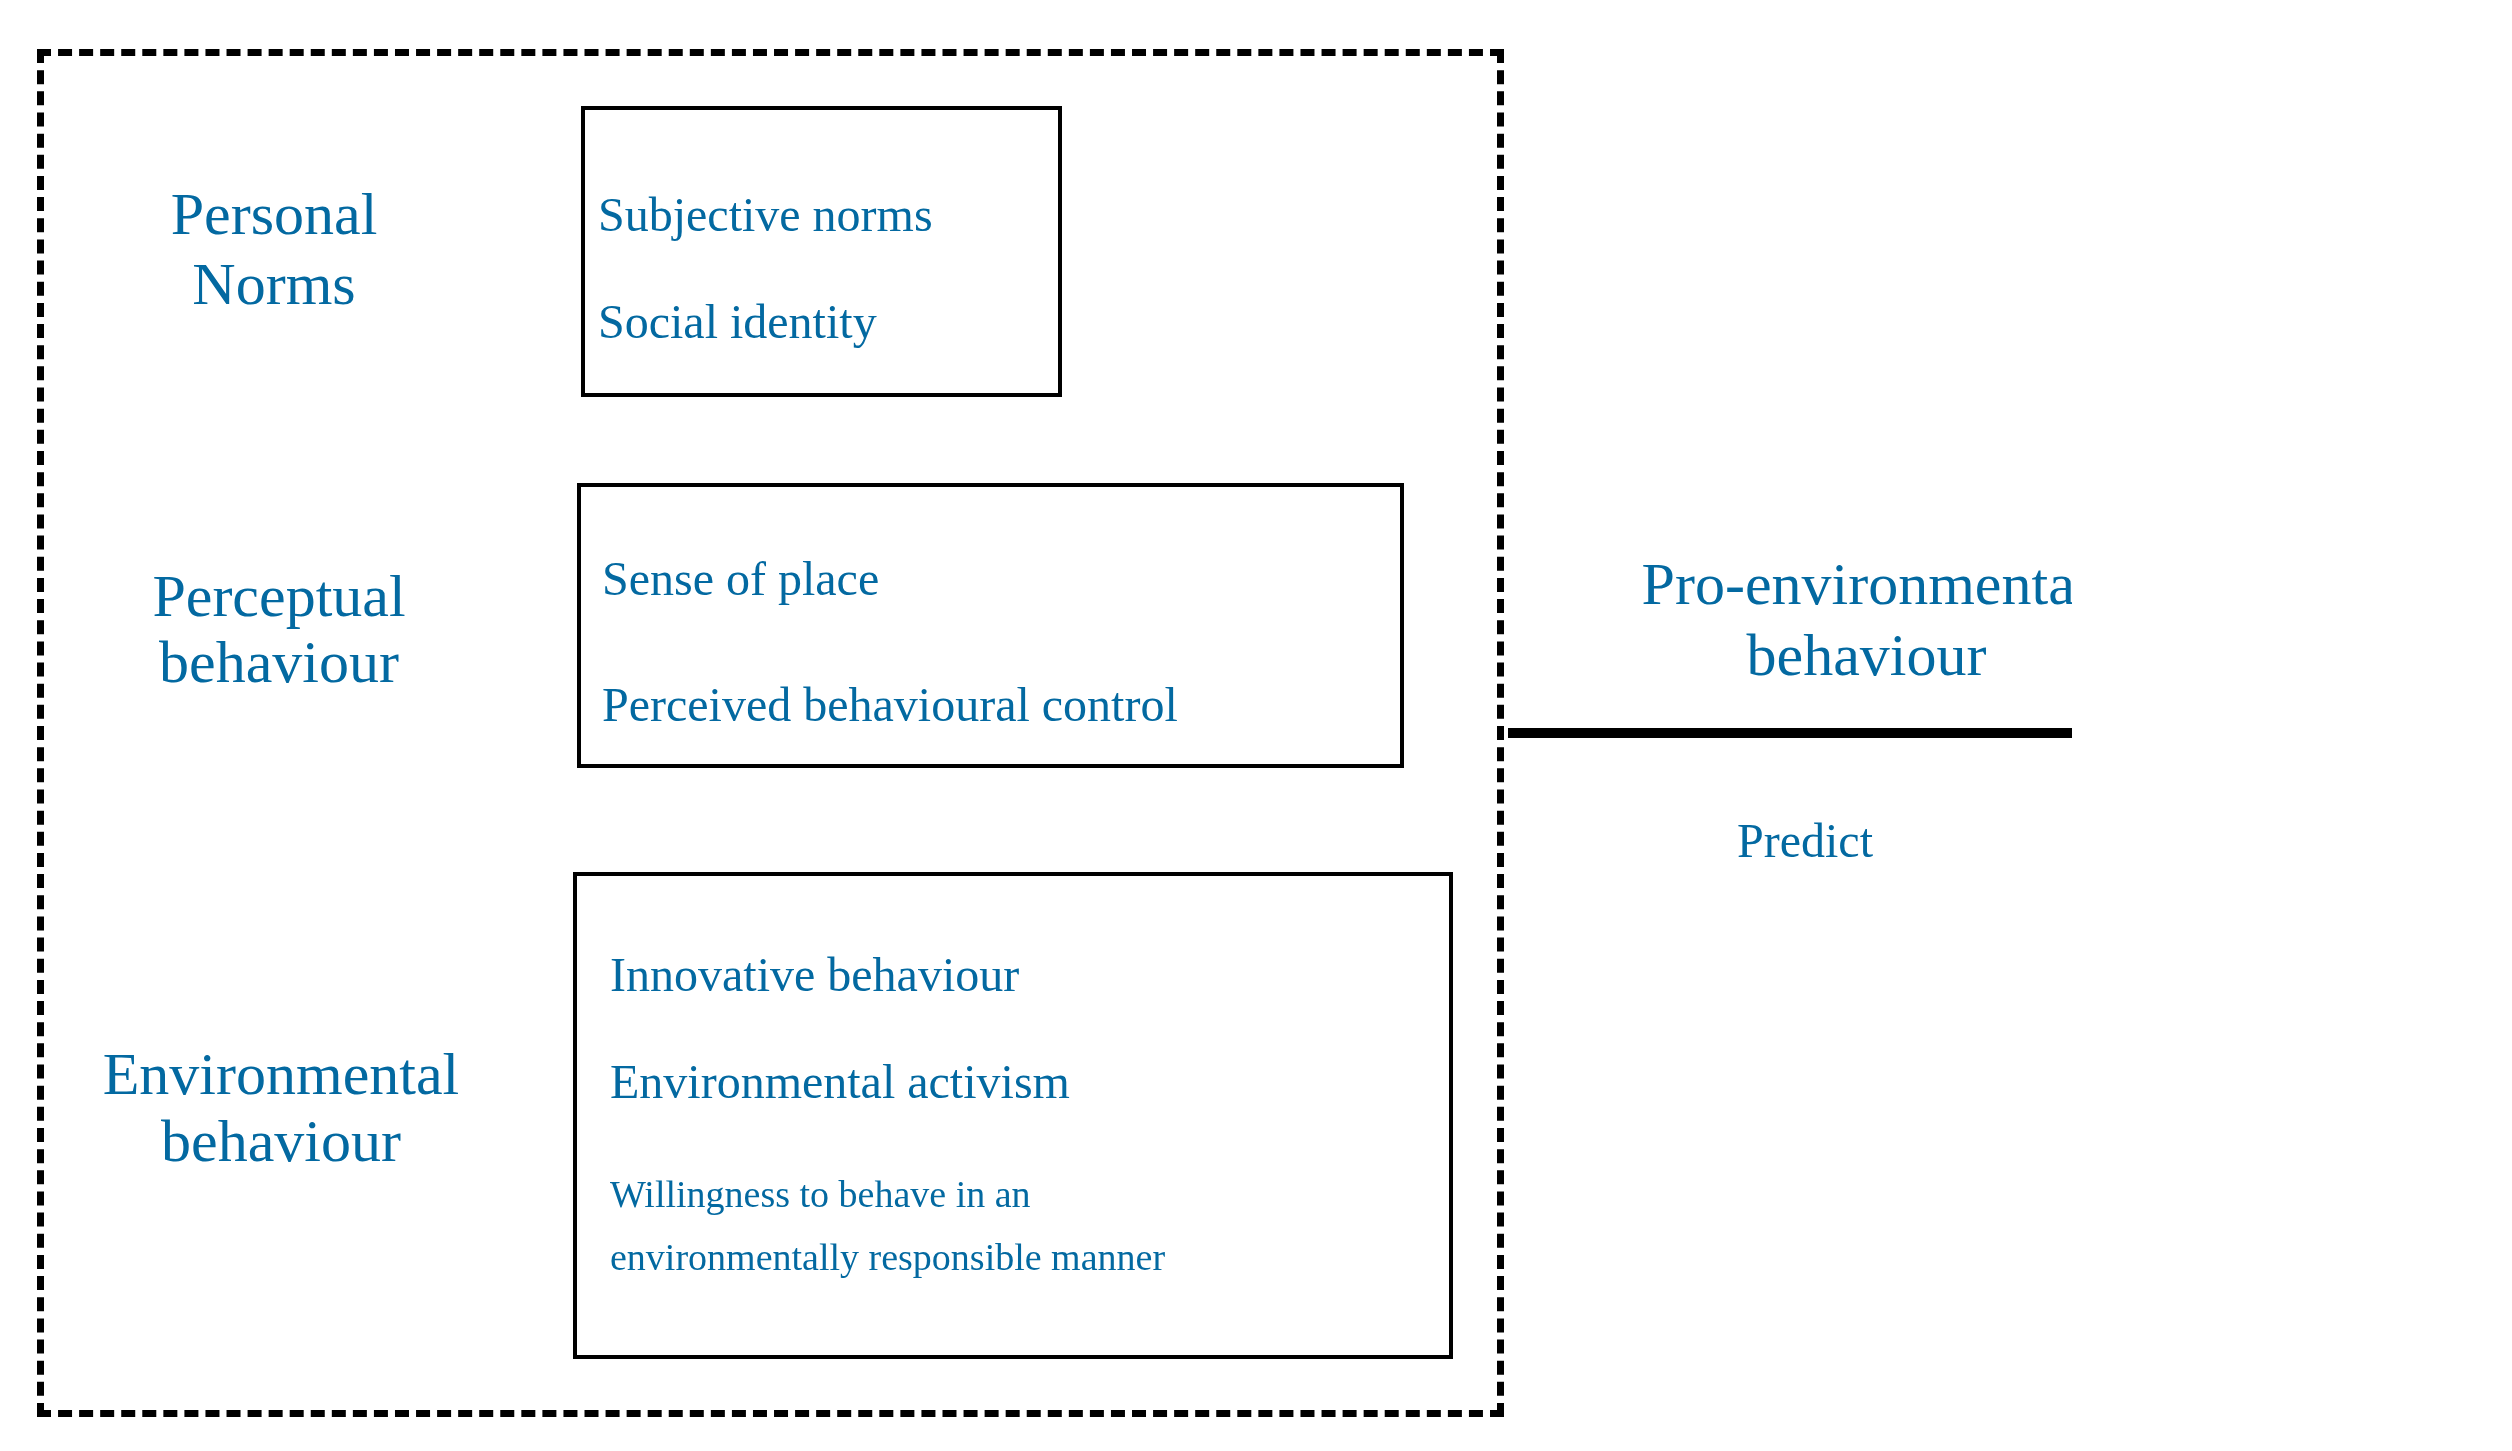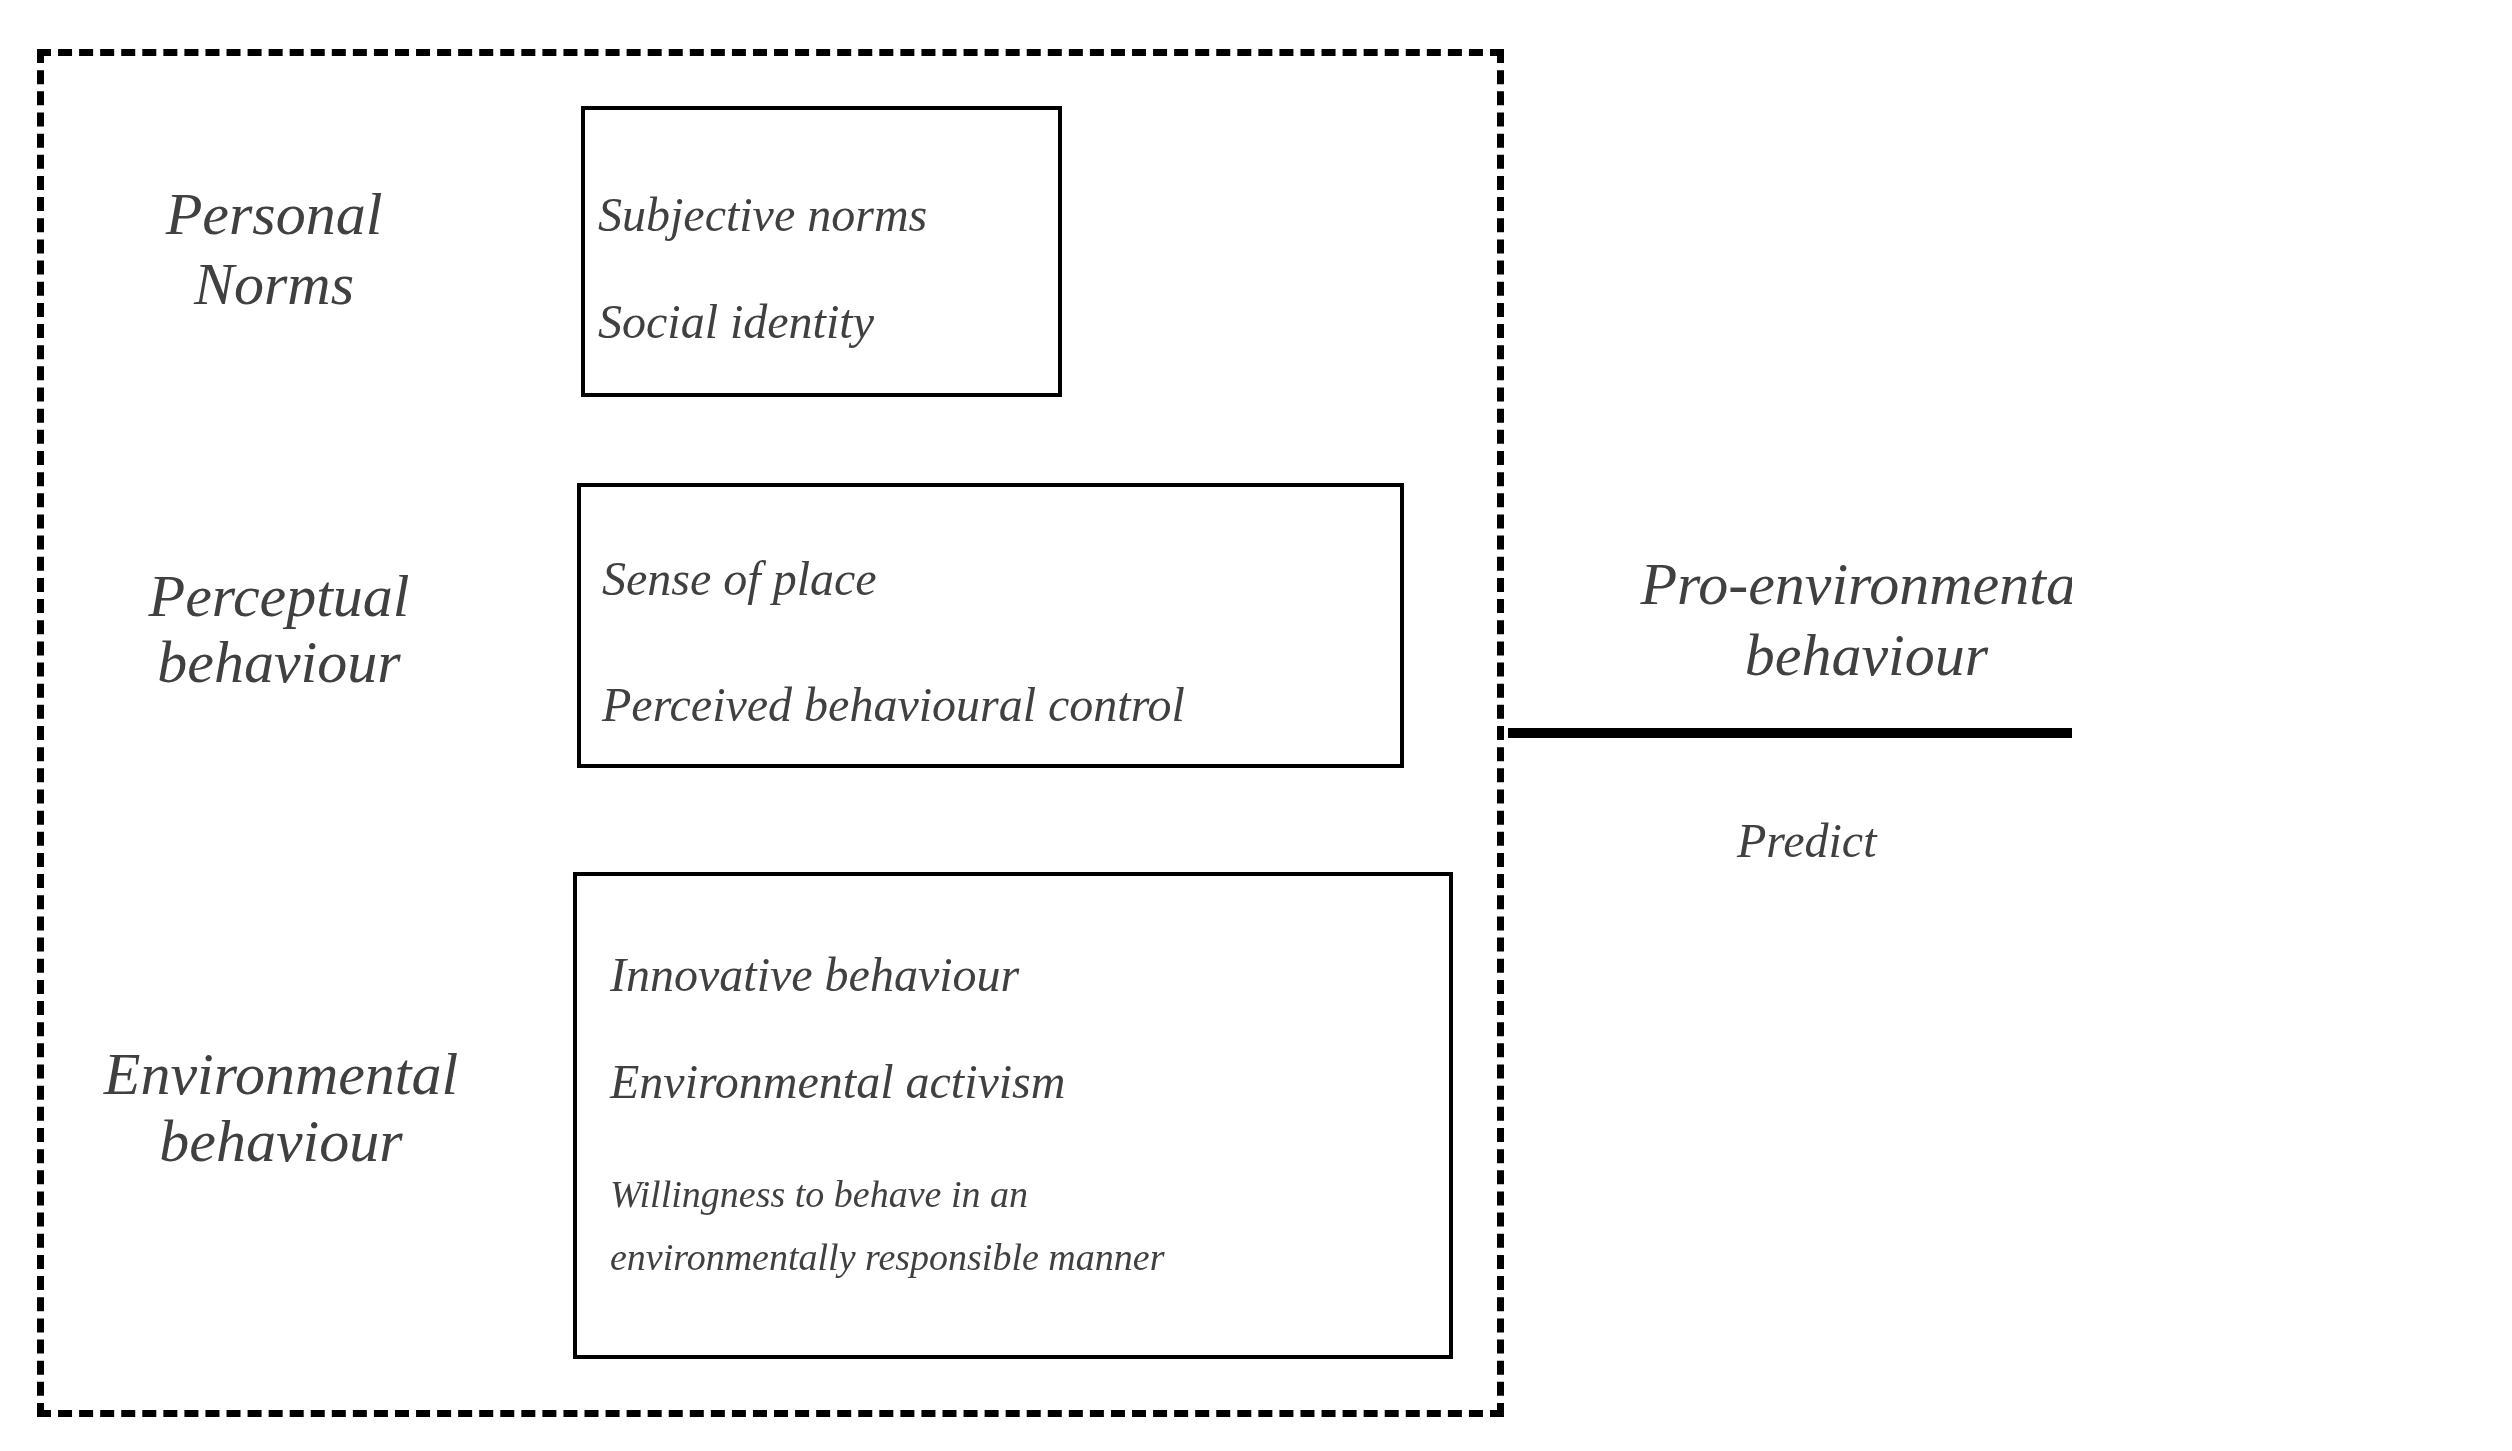--- a/index.html
+++ b/index.html
@@ -6,23 +6,22 @@
     margin: 0;
     padding: 0;
     background: #ffffff;
   }
   #canvas {
     position: relative;
     width: 2072px;
     height: 1451px;
     background: #ffffff;
     font-family: "Liberation Serif", "DejaVu Serif", serif;
-    color: #404040;
+    color: #0369a1;
     overflow: hidden;
-    font-style: italic;
   }
   .dashed-box {
     position: absolute;
     left: 37px;
     top: 49px;
     width: 1467px;
     height: 1368px;
     border: 7.4px dashed #000000;
     box-sizing: border-box;
   }

